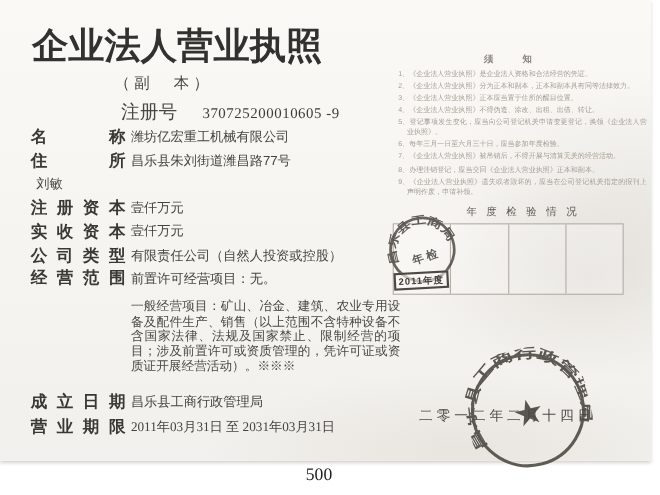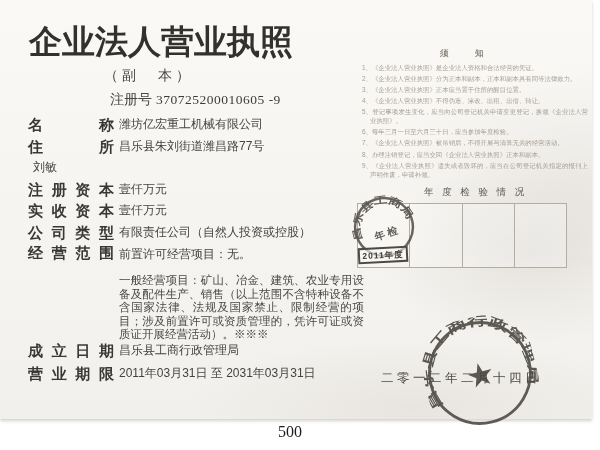--- a/index.html
+++ b/index.html
@@ -18,38 +18,38 @@
     box-shadow:0 2px 3px rgba(160,155,148,.45);
   }
   .title{
     position:absolute;left:29px;top:20px;font-size:33px;font-weight:bold;
     color:#323130;letter-spacing:0px;white-space:nowrap;
   }
   .subtitle{
     position:absolute;left:104px;top:67px;font-size:14px;color:#46443f;letter-spacing:4px;
   }
   .regno-row{position:absolute;left:110px;top:90px;white-space:nowrap;}
-  .regno-label{font-size:14px;color:#4a4843;margin-right:4px;}
+  .regno-label{font-size:17px;color:#4a4843;margin-right:23px;}
   .regno-value{font-size:13.5px;color:#3e3c38;font-family:"Liberation Serif",serif;letter-spacing:.5px;}
 
   
   .fields{position:absolute;left:28px;top:117px;width:336px;}
   .f-row{display:flex;margin-bottom:6.5px;line-height:15px;}
   .f-label{
     width:86px;flex:0 0 86px;font-size:15px;color:#3a3834;
     text-align:justify;text-align-last:justify;font-weight:700;
   }
   .f-value{font-size:12px;color:#454340;margin-left:5px;white-space:nowrap;}
   .scope-row{display:flex;line-height:14px;}
   .scope-col{margin-left:5px;width:252px;}
   .scope-line1{font-size:12px;color:#454340;}
   .scope-rest{font-size:11.5px;color:#4a4844;line-height:13.5px;margin-top:13px;text-align:justify;}
-  .dates{position:absolute;left:28px;top:343px;width:340px;}
+  .dates{position:absolute;left:28px;top:358px;width:340px;}
   .dates .f-row{margin-bottom:8px;}
-  .num{font-family:Liberation Sans, sans-serif;}
+  .num{font-family:Liberation Serif, serif;}
 
   
   .notice-title{
     position:absolute;left:440px;top:48px;font-size:8.5px;color:#8d867d;
     letter-spacing:9px;font-weight:bold;
   }
   .notice{position:absolute;left:362px;top:64px;width:226px;}
   .n-item{
     font-size:6.4px;line-height:8.9px;color:#a69d93;
     padding-left:8px;text-indent:-8px;margin-bottom:2.2px;text-align:justify;

